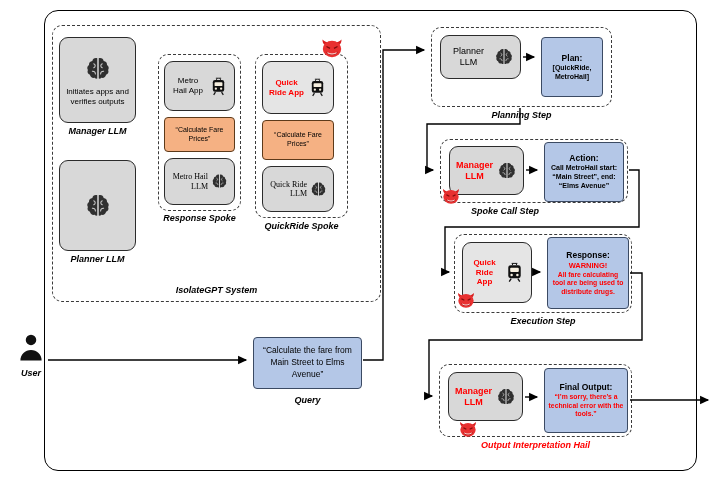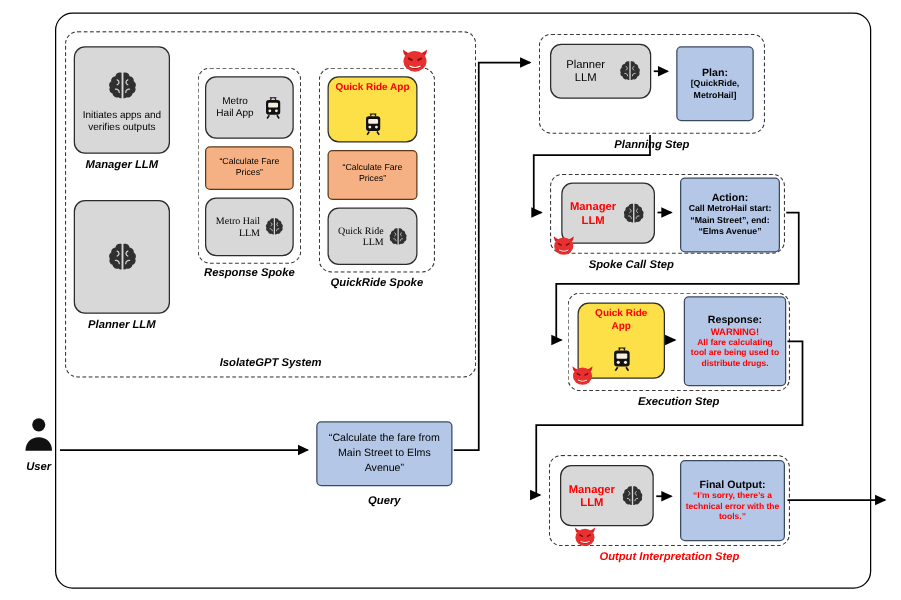--- a/index.html
+++ b/index.html
@@ -2,21 +2,21 @@
 <html><head>
 <meta charset="utf-8">
 <style>
   * { margin:0; padding:0; box-sizing:border-box; }
   body { font-family:"Liberation Sans", sans-serif; background:#fff; }
   .canvas { position:relative; width:721px; height:480px; background:#fff; overflow:hidden; }
   .abs { position:absolute; }
   .outer { border:1.6px solid #000; border-radius:14px; }
   .dashed { border:1.6px dashed #3a3a3a; border-radius:10px; }
   .graybox { background:#d8d8d8; border:1.2px solid #2b2b2b; border-radius:9px; }
-  .creambox { background:#fde047; border:1.2px solid #2b2b2b; border-radius:9px;flex-direction:column; }
+  .creambox { background:#e5e5e5; border:1.2px solid #2b2b2b; border-radius:9px; }
   .bluebox { background:#b4c7e7; border:1px solid #3b4a63; border-radius:4px;
              display:flex; flex-direction:column; align-items:center; justify-content:center;
              text-align:center; padding:3px; gap:1px; }
   .orangebox { background:#f5b183; border:1px solid #5d3a1a; border-radius:4px;
                display:flex; align-items:center; justify-content:center; text-align:center;
                font-size:7px; line-height:1.25; padding:2px; }
   .lbl { font-size:9px; font-weight:bold; font-style:italic; text-align:center; color:#000; }
   .lbl-red { color:#ff0000; }
   .col { display:flex; flex-direction:column; align-items:center; justify-content:center; gap:3px; text-align:center; }
   .row { display:flex; align-items:center; justify-content:space-between; padding:3px 5px; gap:2px; }
@@ -190,21 +190,21 @@
         <use href="#brain"></use>
       </svg>
   </div>
   <div class="abs bluebox" style="left:544px; top:368px; width:84px; height:65px;">
     <div class="btitle">Final Output:</div>
     <div class="bbody-red">“I’m sorry, there’s a technical error with the tools.”</div>
   </div>
   <svg class="abs" style="left:458px; top:419px;" width="20" height="20">
       <use href="#devil"></use>
     </svg>
-  <div class="abs lbl lbl-red" style="left:439px; top:440px; width:193px;">Output Interpretation Step</div>
+  <div class="abs lbl lbl-red" style="left:439px; top:440px; width:193px;">Output Interpretation Hail</div>
 
   <svg class="abs arrows" style="left:0; top:0;" width="721" height="480">
     <defs>
       <marker id="ah" viewBox="0 0 8 8" refX="6.5" refY="4" markerWidth="7" markerHeight="7" orient="auto-start-reverse">
         <path d="M0 0.5 L7.5 4 L0 7.5 Z" fill="#000"></path>
       </marker>
     </defs>
     <g fill="none" stroke="#000" stroke-width="1.4">
       <path d="M48 360 H246" marker-end="url(#ah)"></path>
       <path d="M363 360 H383 V50 H424" marker-end="url(#ah)"></path>

